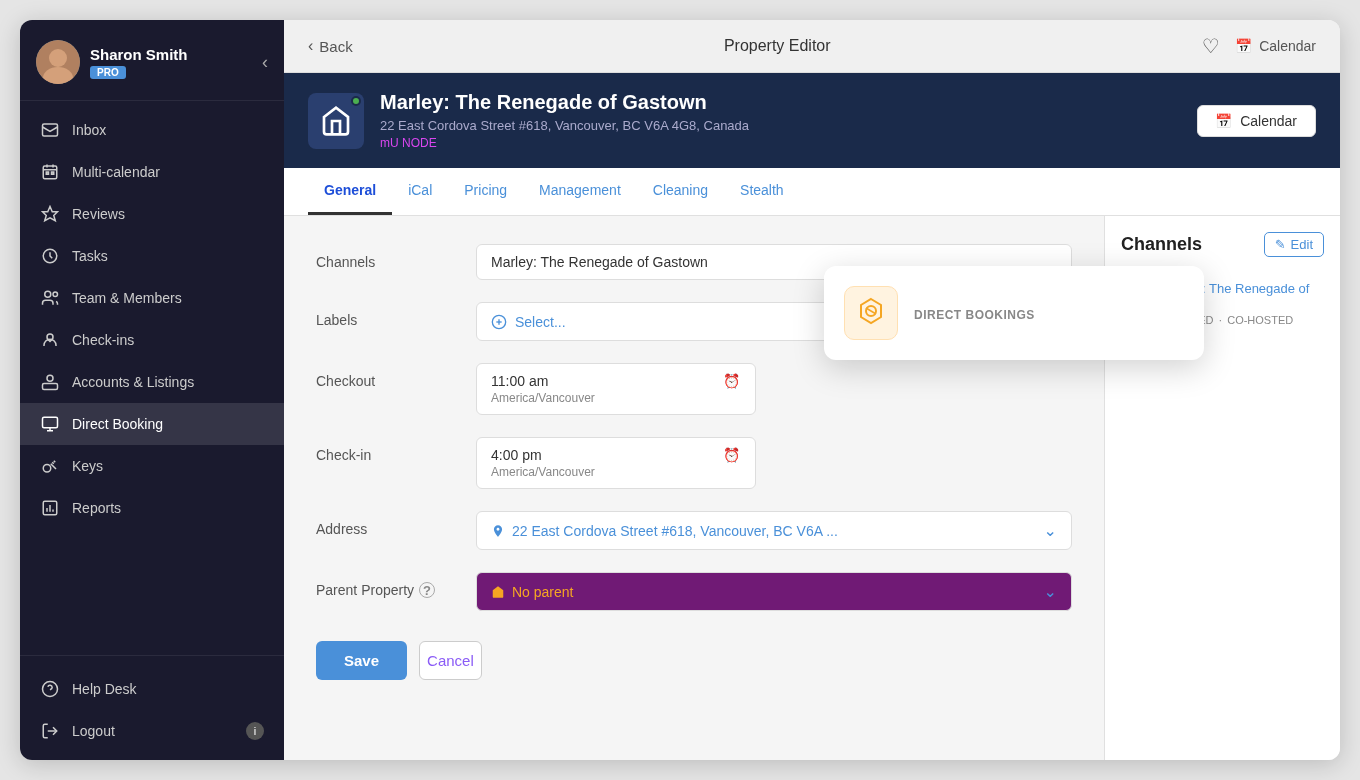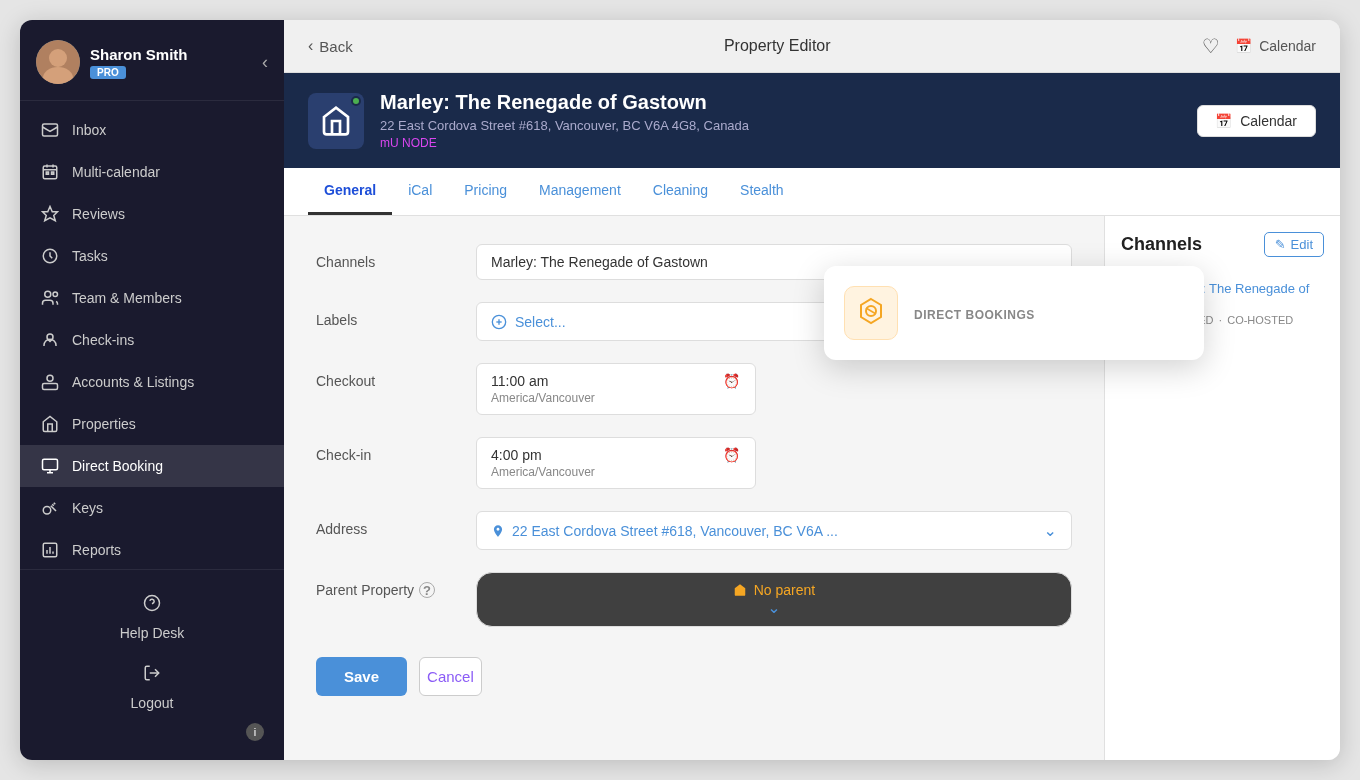--- a/index.html
+++ b/index.html
@@ -18,21 +18,21 @@
     .sidebar-pro-badge { background: #4a90d9; color: #fff; font-size: 10px; font-weight: 700; padding: 1px 7px; border-radius: 3px; display: inline-block; margin-top: 3px; width: fit-content; }
     .sidebar-collapse-btn { color: #aaa; cursor: pointer; font-size: 18px; background: none; border: none; }
 
     .sidebar-nav { flex: 1; padding: 8px 0; overflow-y: auto; }
     .nav-item { display: flex; align-items: center; gap: 12px; padding: 11px 20px; cursor: pointer; color: #ccc; font-size: 14px; font-weight: 500; transition: background 0.15s; border-radius: 0; }
     .nav-item.active { background: rgba(255,255,255,0.12); color: #fff; }
     .nav-item .nav-icon { width: 20px; height: 20px; display: flex; align-items: center; justify-content: center; flex-shrink: 0; }
     .nav-item .nav-icon svg { width: 18px; height: 18px; }
 
     .sidebar-footer { padding: 12px 0 8px; border-top: 1px solid rgba(255,255,255,0.08); }
-    .sidebar-footer .nav-item { font-size: 14px; flex-direction: column; }
+    .sidebar-footer .nav-item { font-size: 14px; }
     .info-badge { background: #555; color: #fff; border-radius: 50%; width: 18px; height: 18px; font-size: 11px; display: flex; align-items: center; justify-content: center; margin-left: auto; }
 
     
     .main-content { flex: 1; display: flex; flex-direction: column; background: #f0f0f0; overflow: hidden; }
 
     
     .topbar { background: #f0f0f0; padding: 14px 24px; display: flex; align-items: center; justify-content: space-between; border-bottom: 1px solid #ddd; }
     .topbar-left { display: flex; align-items: center; gap: 6px; color: #555; cursor: pointer; font-size: 15px; }
     .topbar-left .back-arrow { color: #555; font-size: 16px; }
     .topbar-title { font-size: 16px; font-weight: 500; color: #333; }
@@ -68,21 +68,21 @@
     .select-input .select-placeholder { color: #4a90d9; font-size: 14px; display: flex; align-items: center; gap: 8px; }
     .select-input .edit-icon { color: #4a90d9; font-size: 16px; }
 
     .time-input { width: 280px; padding: 9px 14px; border: 1px solid #ddd; border-radius: 6px; background: #fff; }
     .time-input .time-val { font-size: 14px; color: #333; display: flex; align-items: center; justify-content: space-between; }
     .time-input .time-tz { font-size: 12px; color: #888; margin-top: 2px; }
 
     .address-input { display: flex; align-items: center; justify-content: space-between; padding: 9px 14px; border: 1px solid #ddd; border-radius: 6px; background: #fff; cursor: pointer; }
     .address-input .addr-text { color: #4a90d9; font-size: 14px; display: flex; align-items: center; gap: 7px; }
 
-    .parent-input { display: flex; align-items: center; justify-content: space-between; padding: 9px 14px; border: 1px solid #ddd; border-radius: 16px; background: #404040; cursor: pointer; flex-direction: column; }
+    .parent-input { display: flex; align-items: center; justify-content: space-between; padding: 9px 14px; border: 1px solid #ddd; border-radius: 6px; background: #701a75; cursor: pointer; }
     .parent-input .parent-text { color: #f5a623; font-size: 14px; display: flex; align-items: center; gap: 7px; }
 
     .form-actions { display: flex; gap: 12px; margin-top: 8px; padding-top: 8px; }
     .btn-save { background: #4a90d9; color: #fff; border: none; padding: 0 28px; border-radius: 6px; font-size: 15px; font-weight: 600; cursor: pointer; }
     .btn-cancel { background: #fff; color: #8b5cf6; border: 1px solid #ccc; padding: 10px 7px; border-radius: 6px; font-size: 15px; cursor: pointer; }
 
     
     .channels-panel { width: 236px; background: #fff; border-left: 1px solid #e0e0e0; padding: 16px; overflow-y: auto; }
     .channels-header { display: flex; align-items: center; justify-content: space-between; margin-bottom: 16px; }
     .channels-title { font-size: 18px; font-weight: 700; color: #222; }
@@ -193,29 +193,20 @@
       <div class="nav-item">
         <span class="nav-icon">
           <svg fill="none" stroke="currentColor" stroke-width="2" viewBox="0 0 24 24">
               <circle cx="12" cy="7" r="4"></circle>
               <rect x="2" y="14" width="20" height="8" rx="2"></rect>
             </svg>
         </span>
         <span>Accounts &amp; Listings</span>
       </div>
 
-      <div class="nav-item">
-        <span class="nav-icon">
-          <svg fill="none" stroke="currentColor" stroke-width="2" viewBox="0 0 24 24">
-              <path d="M3 9l9-7 9 7v11a2 2 0 0 1-2 2H5a2 2 0 0 1-2-2z"></path>
-              <polyline points="9,22 9,12 15,12 15,22"></polyline>
-            </svg>
-        </span>
-        <span>Properties</span>
-      </div>
 
       <div class="nav-item active">
         <span class="nav-icon">
           <svg fill="none" stroke="currentColor" stroke-width="2" viewBox="0 0 24 24">
               <rect x="2" y="3" width="20" height="14" rx="2"></rect>
               <line x1="8" y1="21" x2="16" y2="21"></line>
               <line x1="12" y1="17" x2="12" y2="21"></line>
             </svg>
         </span>
         <span>Direct Booking</span>

